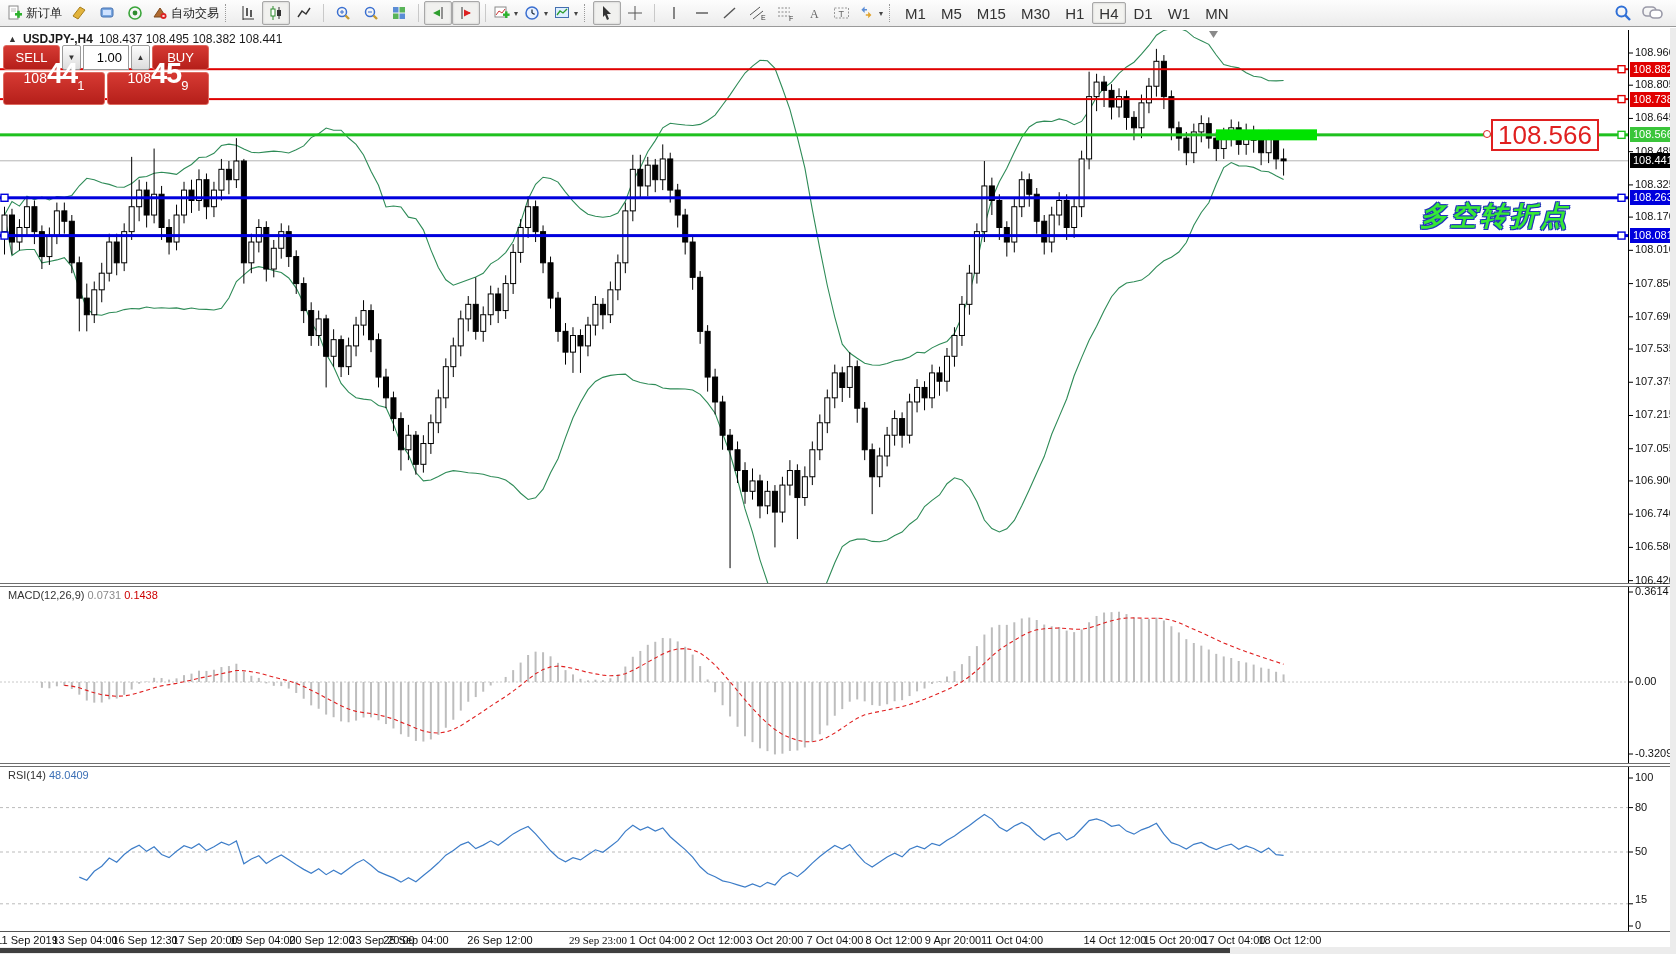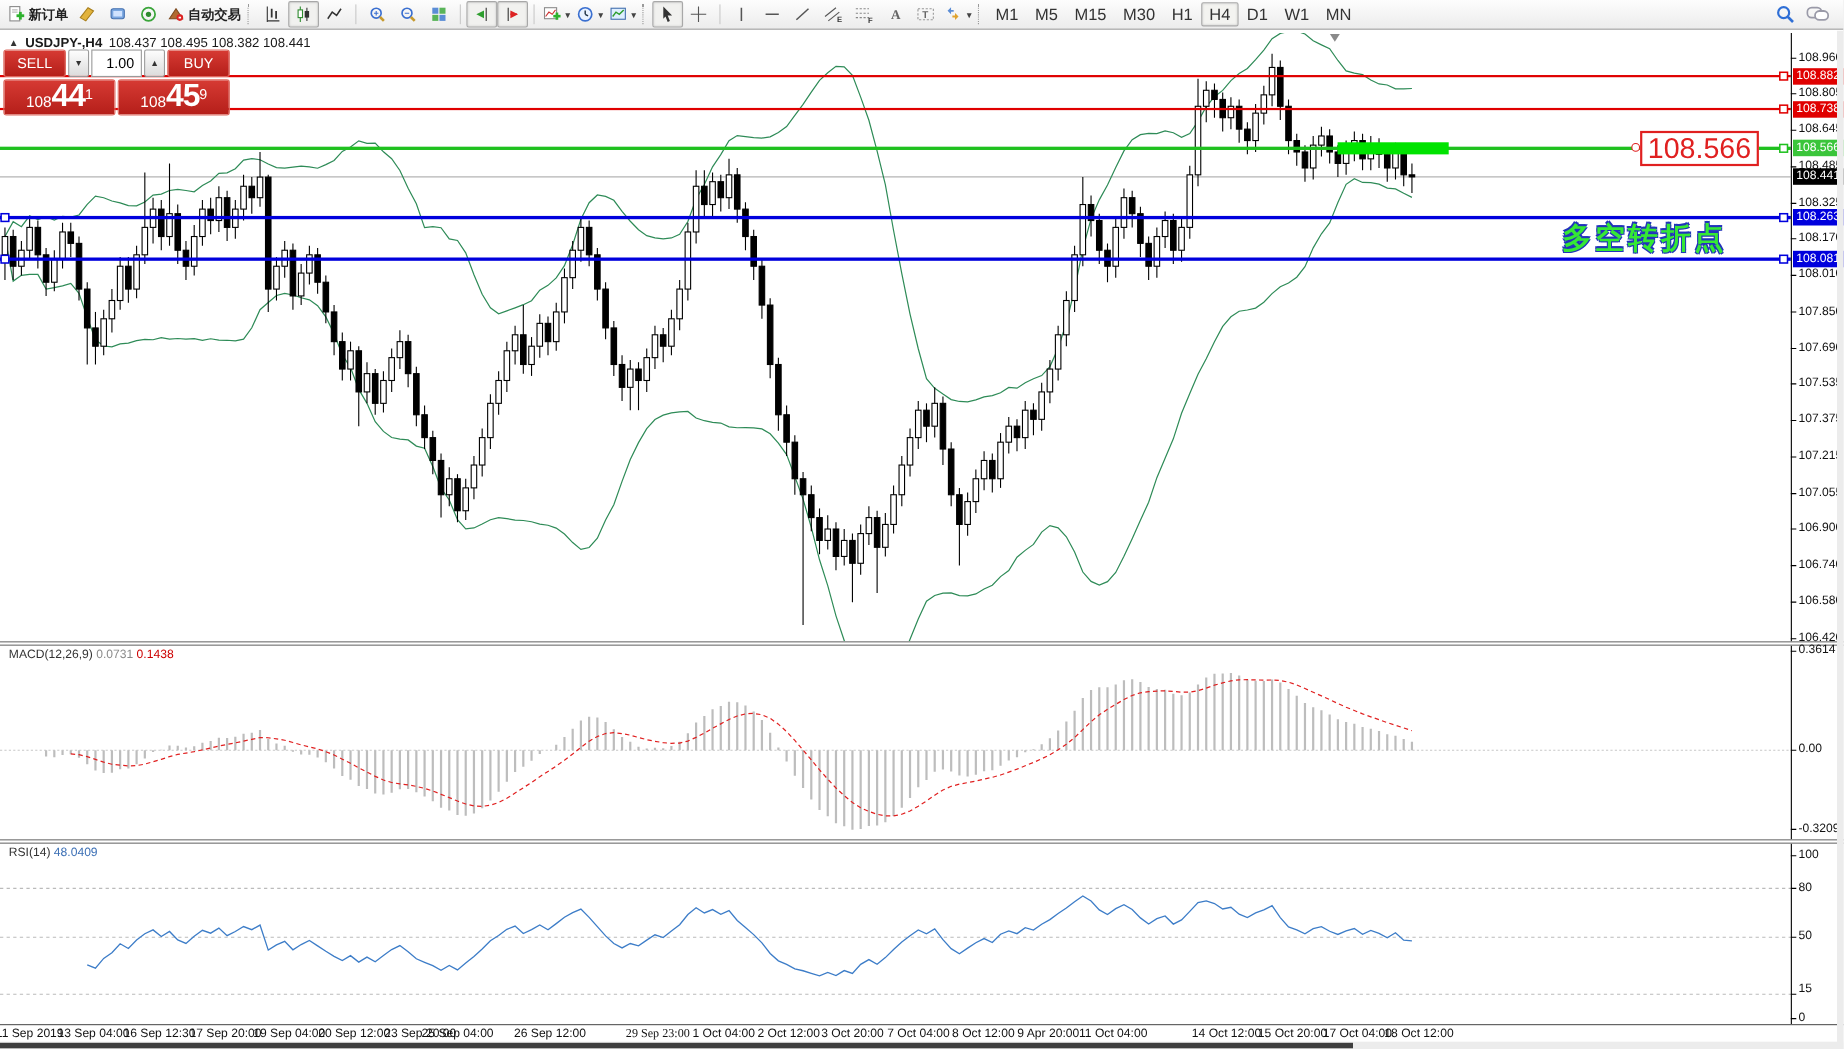--- a/index.html
+++ b/index.html
@@ -1,19 +1,19 @@
 <!DOCTYPE html>
 <html><head>
 <meta charset="utf-8">
 <style>
   html,body{margin:0;padding:0;background:#e4e4e4;font-family:"Liberation Sans",sans-serif;}
   .app{position:relative;width:1676px;height:954px;background:#fff;overflow:hidden;}
   
   .toolbar{position:absolute;left:0;top:0;width:1676px;height:27px;background:linear-gradient(#fdfdfd,#ececec);border-bottom:1px solid #9a9a9a;display:flex;align-items:center;box-sizing:border-box;padding:0 4px;}
-  .tb{height:22px;min-width:22px;display:flex;align-items:center;justify-content:center;border:1px solid transparent;border-radius:2px;padding:0 2px;gap:3px;color:#222;font-size:12px;cursor:default;font-weight:bold;}
+  .tb{height:22px;min-width:22px;display:flex;align-items:center;justify-content:center;border:1px solid transparent;border-radius:2px;padding:0 2px;gap:3px;color:#222;font-size:12px;cursor:default;}
   .tb.active{background:#f1f1ef;border-color:#a8a8a8;box-shadow:inset 0 0 2px #bbb;}
   .tb .lbl{font-size:12px;white-space:nowrap;}
   .caret{font-size:8px;color:#444;margin-left:1px;}
   .grip{width:3px;height:18px;border-left:1px dotted #9a9a9a;margin:0 5px 0 3px;}
   .sep{width:1px;height:18px;background:#c9c9c9;margin:0 5px;}
   .tf{height:20px;padding:0 6px;font-size:15px;color:#333;display:flex;align-items:center;border:1px solid transparent;border-radius:2px;}
   .tf.on{background:#f3f3f0;border-color:#a8a8a8;box-shadow:inset 0 0 2px #bbb;}
   .tb-right{margin-left:auto;display:flex;gap:10px;align-items:center;padding-right:8px;}
   
   .chart-area{position:absolute;left:0;top:28px;width:1676px;height:926px;background:#fff;}
@@ -22,35 +22,35 @@
   .hdr{left:8px;top:4px;font-size:12px;color:#1a1a1a;display:flex;align-items:center;gap:6px;}
   .hdr .tri{font-size:9px;color:#333;}
   
   .ocp{left:3px;top:17px;width:206px;}
   .ocp-row1{display:flex;height:25px;gap:2px;}
   .btn-red{background:linear-gradient(#d63a33,#b51f1a);border:1px solid #de6a60;border-radius:3px;color:#fff;display:flex;align-items:center;justify-content:center;}
   .ocp-sell,.ocp-buy{flex:0 0 55px;font-size:13px;}
   .spin{flex:0 0 17px;background:linear-gradient(#fdfdfd,#dcdcdc);border:1px solid #9a9a9a;border-radius:2px;color:#333;font-size:8px;display:flex;align-items:center;justify-content:center;}
   .vol{flex:1;border:1px solid #9a9a9a;background:#fff;font-size:13px;color:#000;text-align:right;padding:0 6px;min-width:0;font-family:"Liberation Sans",sans-serif;}
   .ocp-row2{display:flex;gap:2px;margin-top:2px;height:33px;}
-  .bp{flex:1;display:flex;align-items:flex-end;justify-content:center;padding-bottom:2px;}
+  .bp{flex:1;display:flex;align-items:flex-end;justify-content:center;padding-bottom:16px;}
   .bp .b1{font-size:14px;line-height:20px;}
   .bp .b2{font-size:29px;font-weight:bold;line-height:29px;letter-spacing:-1px;}
   .bp .b3{font-size:13px;line-height:26px;align-self:flex-start;}
   
   .ytick{position:absolute;left:1635px;width:44px;font-size:11px;color:#111;height:12px;line-height:12px;}
   .badge{position:absolute;left:1630px;width:43px;height:15px;line-height:15px;font-size:11px;color:#fff;padding-left:3px;}
   .paxlab{position:absolute;left:1635px;font-size:11px;color:#111;height:12px;line-height:12px;}
   .xlab{position:absolute;top:905px;font-size:11px;color:#111;white-space:nowrap;transform:translateX(-50%);}
   .panlbl{position:absolute;left:8px;font-size:11px;color:#333;}
   .sepbar{position:absolute;left:0;width:1676px;height:4px;background:#fff;border-top:1px solid #6e6e6e;border-bottom:1px solid #6e6e6e;box-sizing:border-box;}
   
   .price-box{position:absolute;left:1491px;top:91px;height:28px;line-height:28px;border:2px solid #e02020;color:#e02020;background:#fff;font-size:26px;padding:0 5px;}
   .conn-dot{position:absolute;left:1483px;top:102px;width:6px;height:6px;border:1px solid #e02020;border-radius:50%;background:#fff;}
-  .cn-note{position:absolute;left:1420px;top:170px;font-size:27px;font-weight:bold;letter-spacing:3px;color:#35e835;text-shadow:-1px -1px 0 #2233bb,1px -1px 0 #2233bb,-1px 1px 0 #2233bb,1px 1px 0 #2233bb;white-space:nowrap;}
+  .cn-note{position:absolute;left:1420px;top:170px;font-size:27px;font-weight:bold;letter-spacing:3px;color:#35e835;text-shadow:-1px -1px 0 #2233bb,1px -1px 0 #2233bb,-1px 1px 0 #2233bb,1px 1px 0 #2233bb;white-space:nowrap;font-style:italic;}
   
   .taxis{position:absolute;left:0;top:903px;width:1676px;height:16px;background:#fff;}
   .scroll{position:absolute;left:0;top:919px;width:1676px;height:7px;background:#ececec;}
   .thumb{position:absolute;left:0;top:1px;width:1230px;height:5px;background:#3f3f3f;}
   .rstrip{position:absolute;left:1670px;top:0;width:6px;height:926px;background:#ececec;}
 </style>
 </head>
 <body>
 
 <div class="app">

